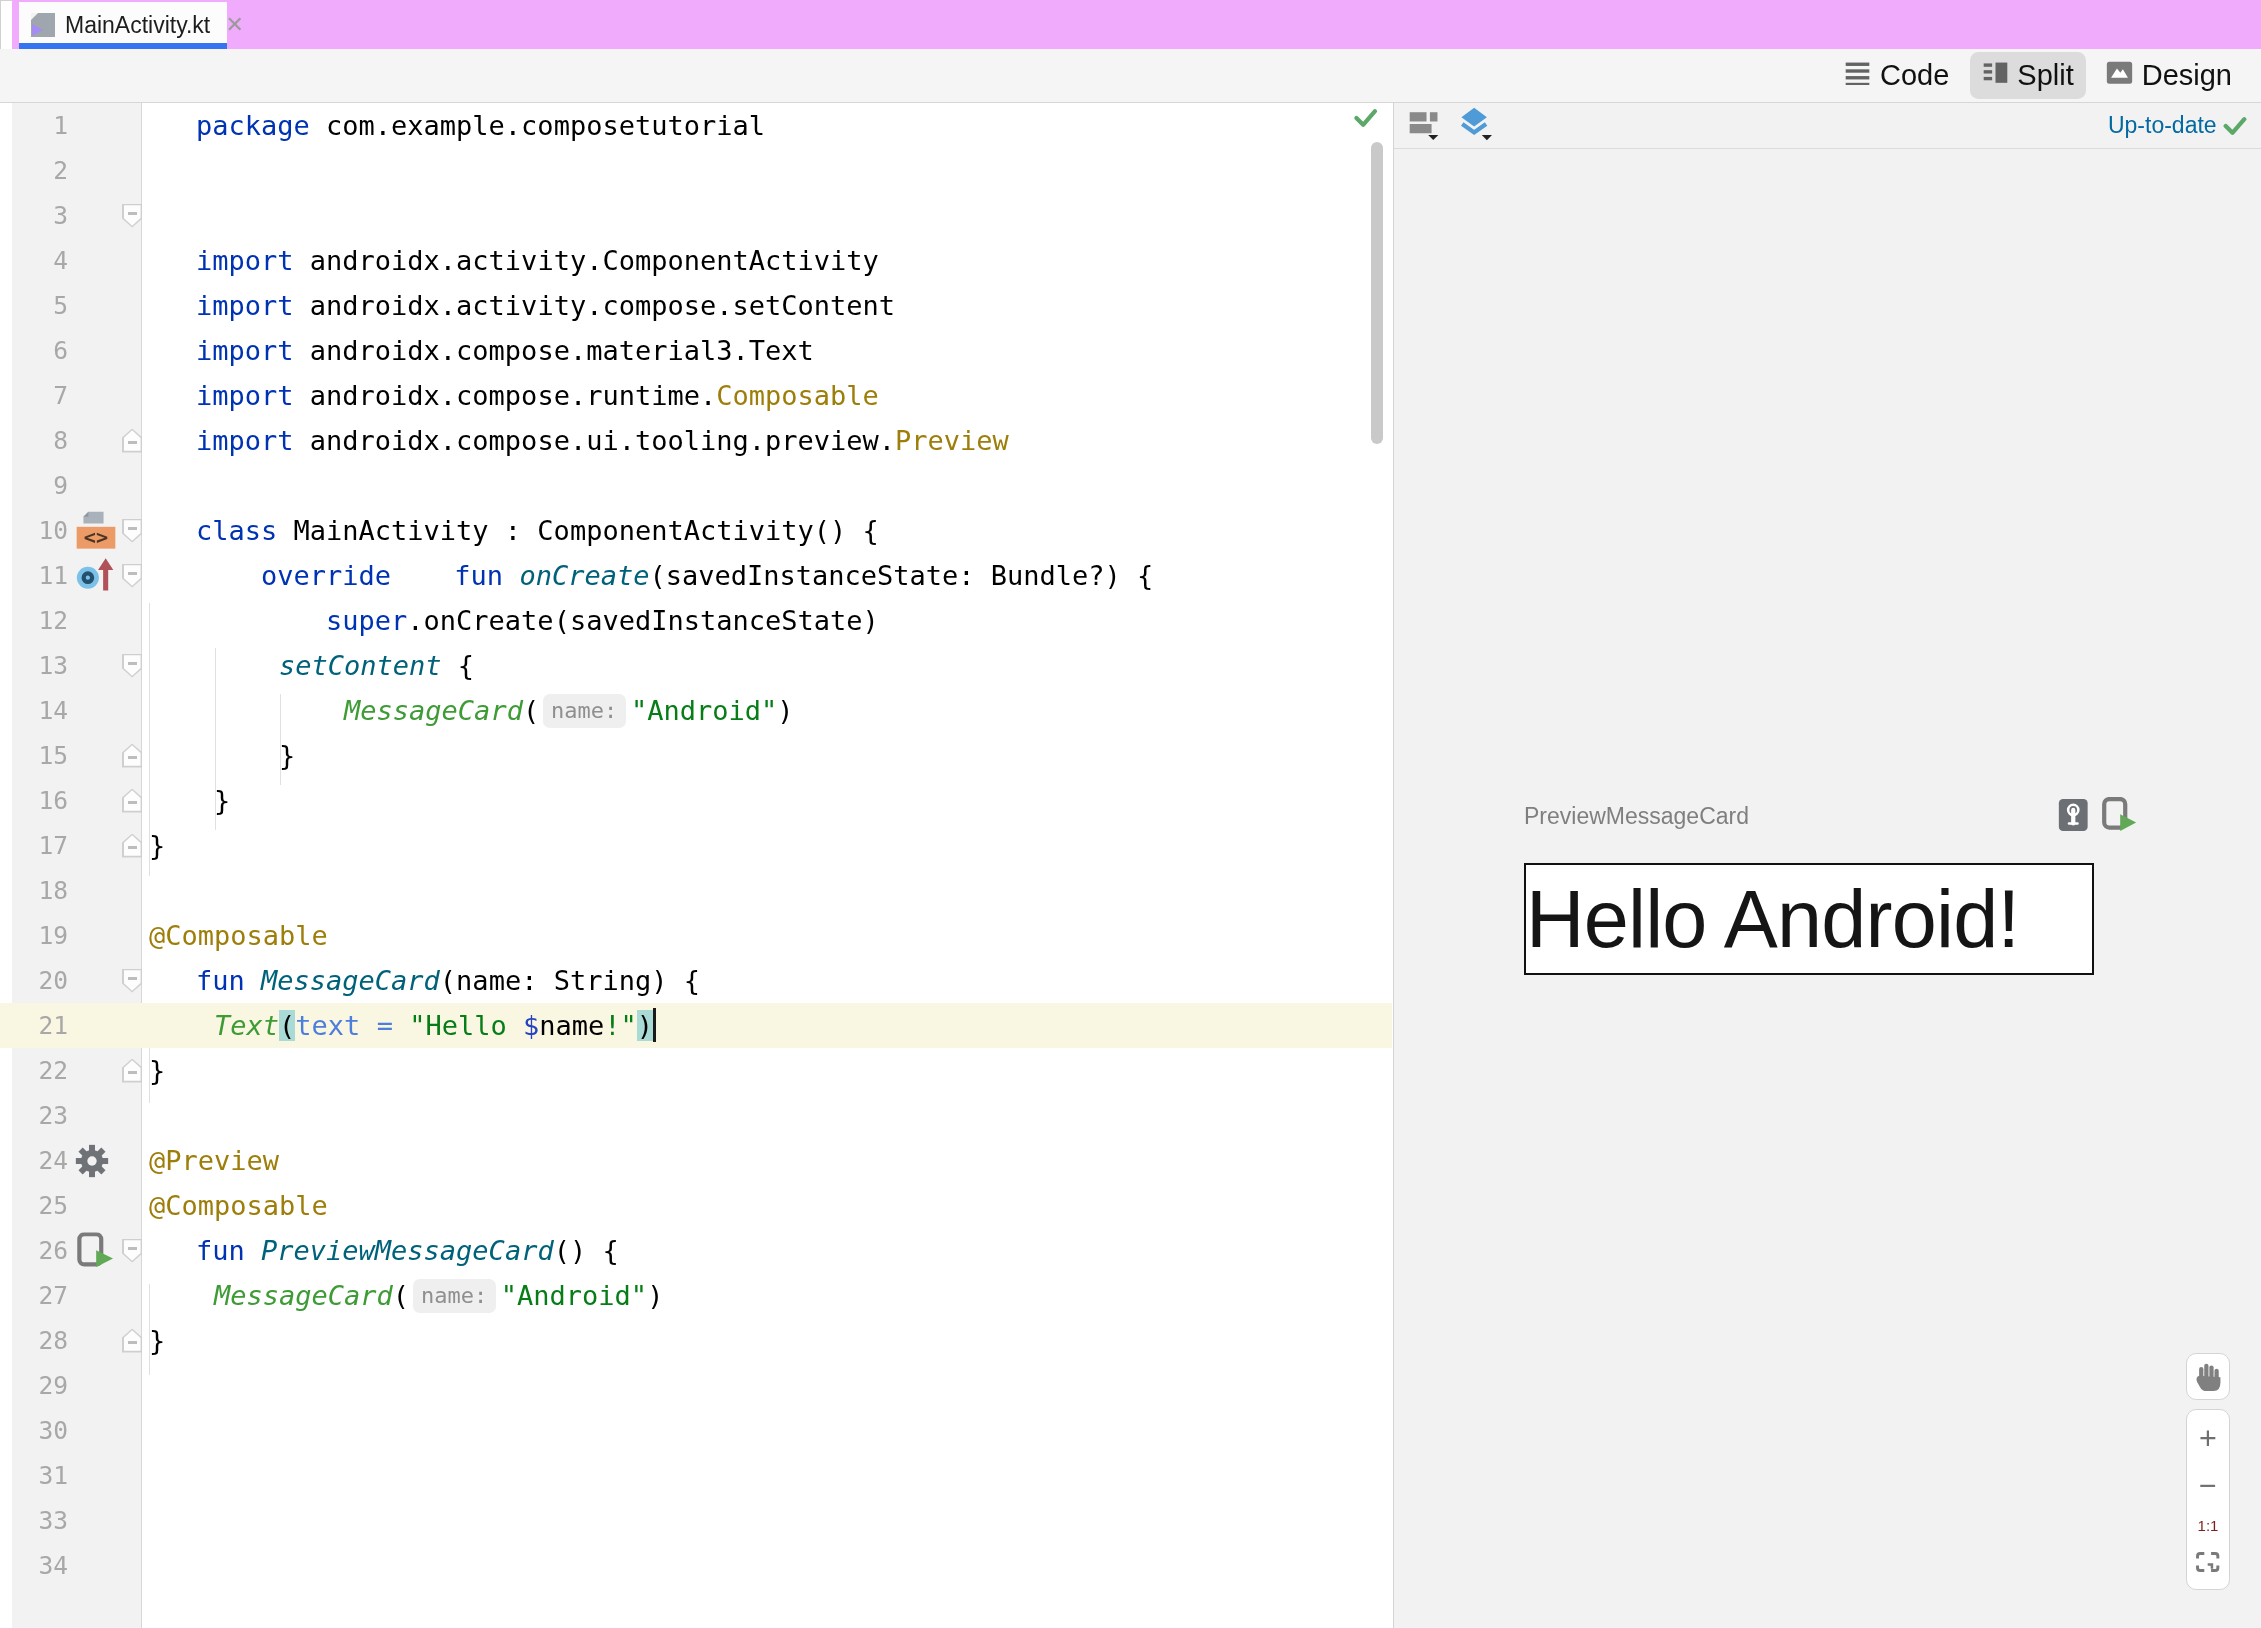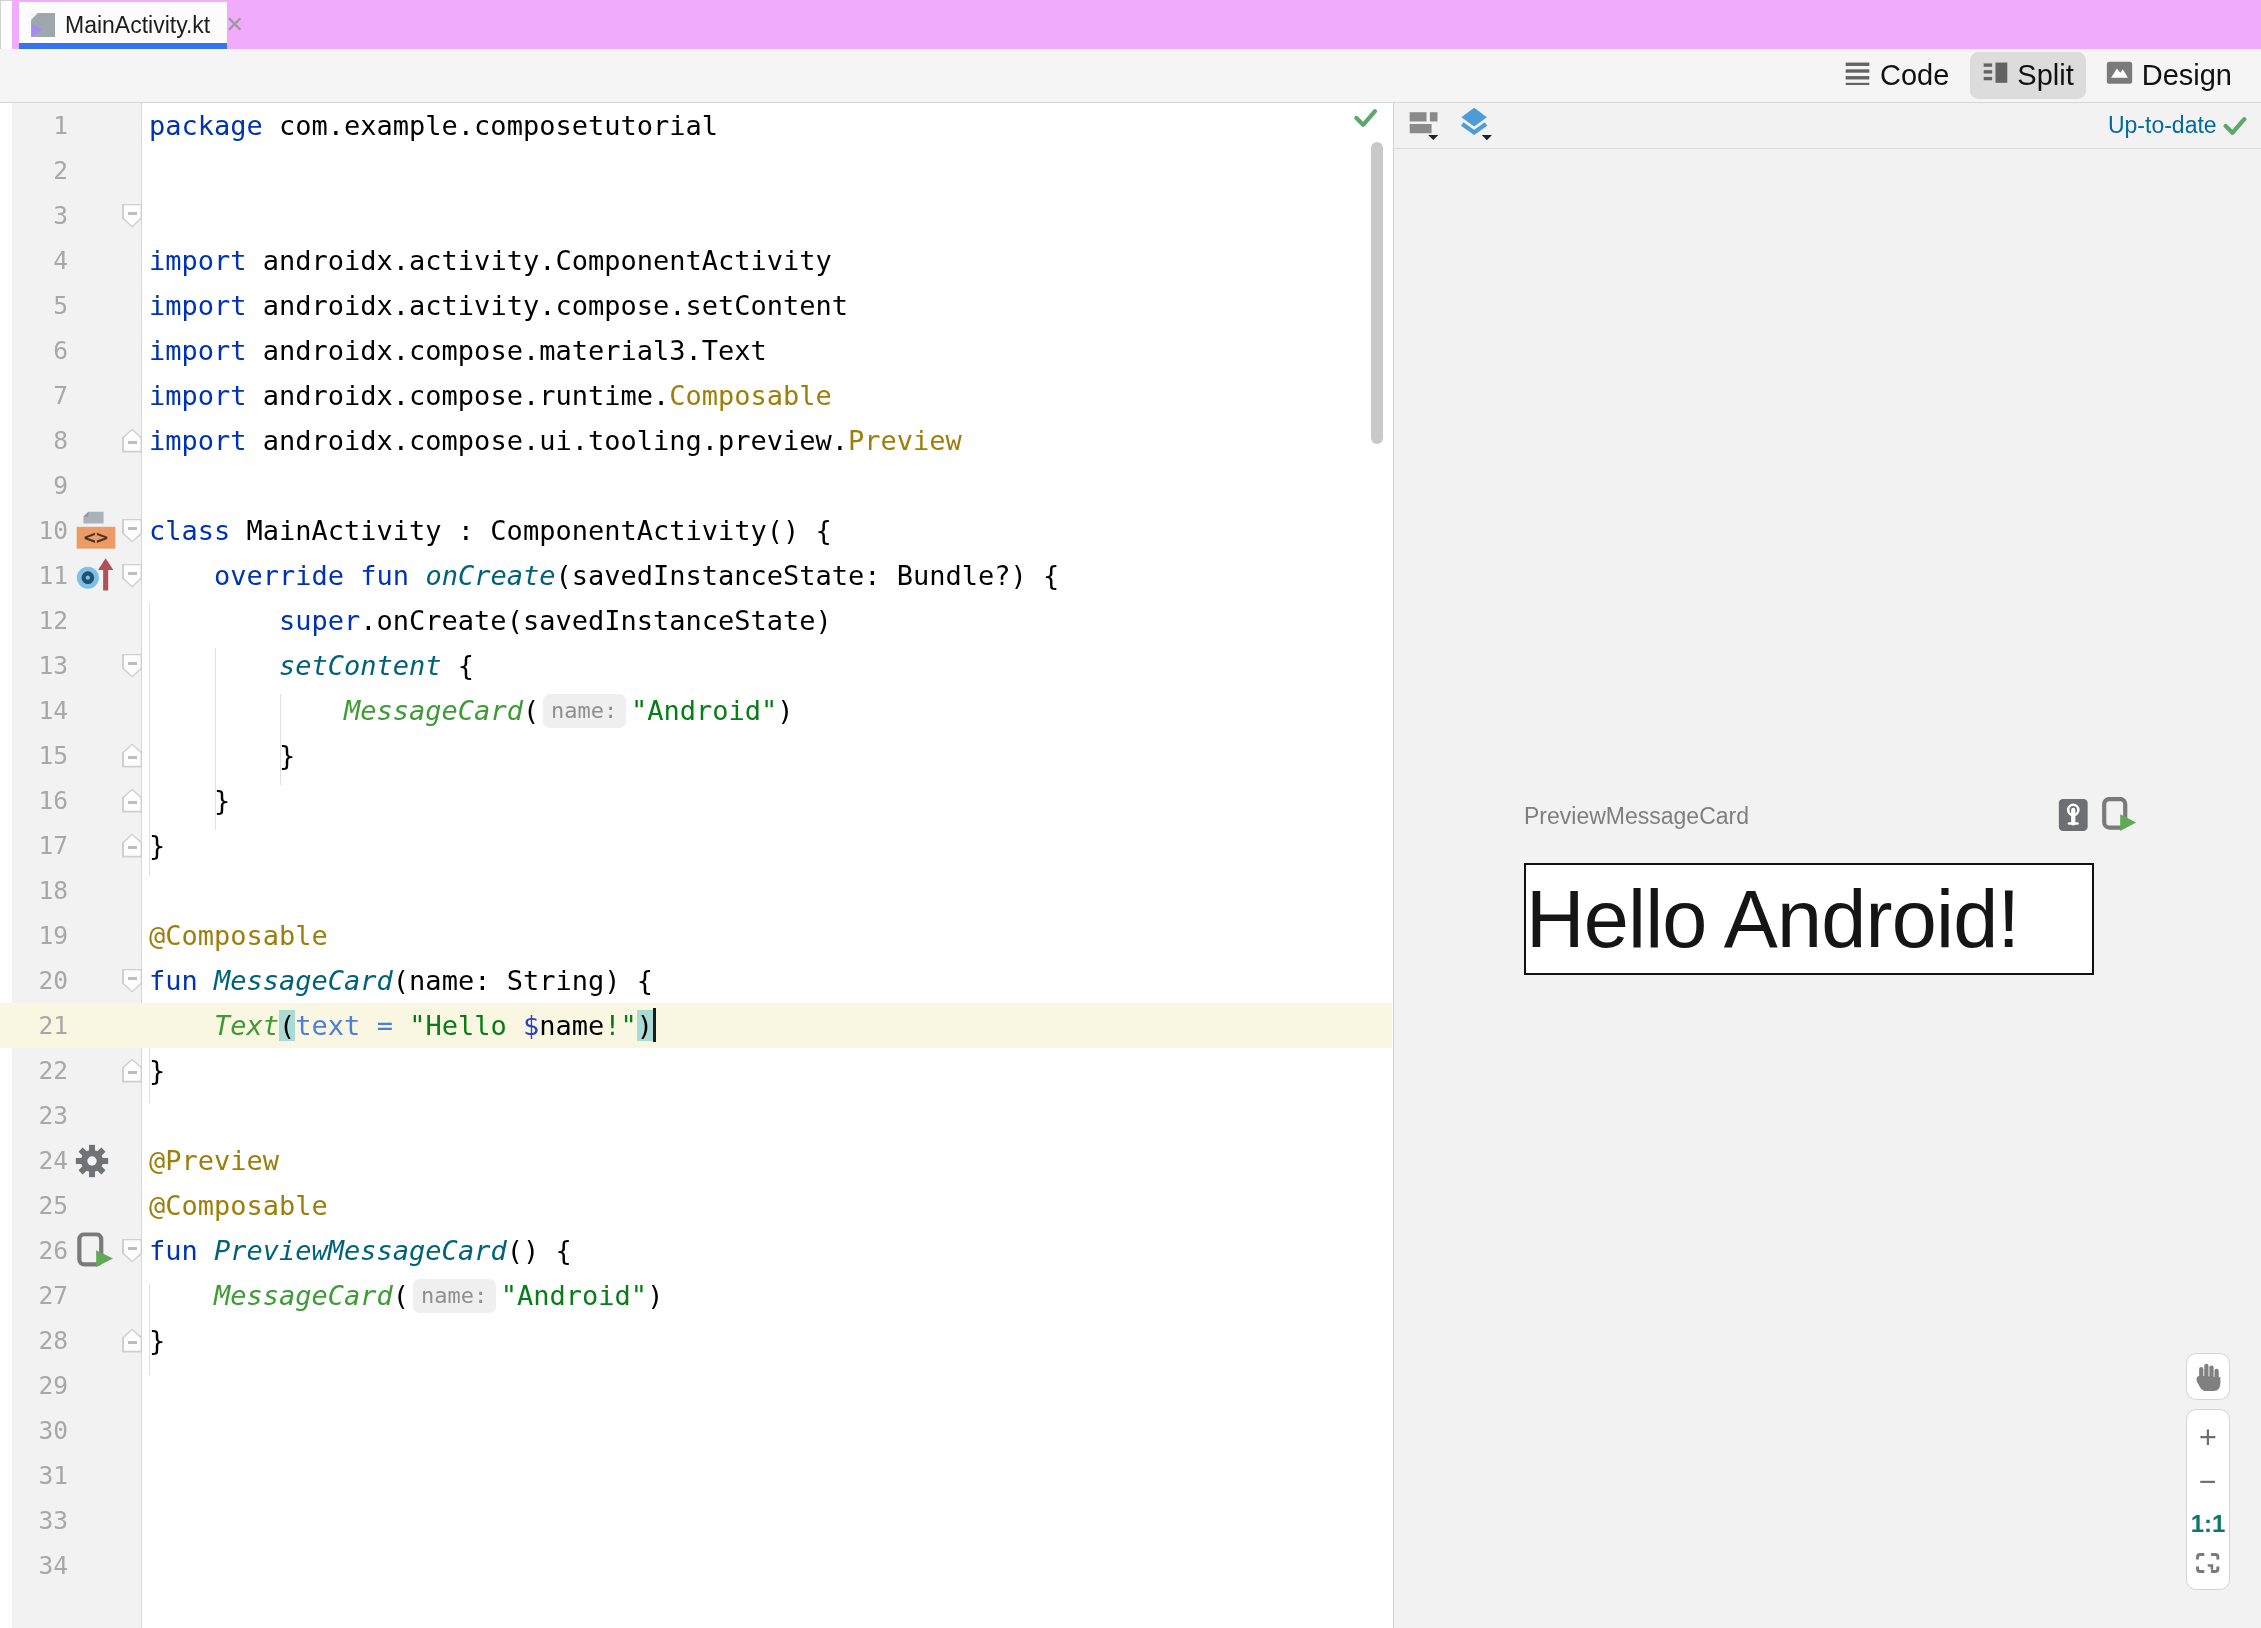--- a/index.html
+++ b/index.html
@@ -39,21 +39,21 @@
        font-family:"DejaVu Sans Mono",monospace;font-size:24.6px;color:#a8a8a8;line-height:45px;}
   .gicon{position:absolute;left:75px;top:50%;transform:translateY(-50%);line-height:0;}
   .fold{position:absolute;left:122px;top:50%;transform:translateY(-50%);width:20.3px;height:24px;}
   .fold .o{position:absolute;inset:0;background:#cfcfcf;}
   .fold .i{position:absolute;inset:1.7px;background:#fdfdfd;}
   .fold .m{position:absolute;left:6px;width:8.5px;height:2.5px;background:#bdbdbd;}
   .fold.d .o,.fold.d .i{clip-path:polygon(0 0,100% 0,100% 62%,50% 100%,0 62%);} .fold.d .m{top:8.5px;}
   .fold.u .o,.fold.u .i{clip-path:polygon(50% 0,100% 38%,100% 100%,0 100%,0 38%);} .fold.u .m{top:12.7px;}
   .code{position:absolute;left:149px;top:0;height:100%;white-space:pre;
         font-family:"DejaVu Sans Mono",monospace;font-size:27px;line-height:45px;color:#000;}
-  .t-kw{color:#0033b3;} .t-fn{color:#00627a;font-style:italic;} .t-call{color:#00627a;font-style:italic;}
+  .t-kw{color:#0033b3;margin-left:47px;} .t-fn{color:#00627a;font-style:italic;} .t-call{color:#00627a;font-style:italic;}
   .t-comp{color:#3e9b35;font-style:italic;} .t-ann{color:#9e7e0a;} .t-str{color:#067d17;}
   .t-named{color:#4c7edb;} .t-dol{color:#2743c5;} .t-phl{background:#a9dad6;}
   .t-hint{display:inline-block;font-size:22px;line-height:1.25;color:#8f8f8f;background:#efefef;
           border-radius:6.8px;padding:3.4px 8.5px;margin:0 5.1px 0 3.4px;vertical-align:1.7px;}
   .t-caret{display:inline-block;width:2.5px;height:34px;background:#1a1a1a;vertical-align:-6.8px;}
   .sb-thumb{position:absolute;left:1371px;top:39px;width:12px;height:302px;border-radius:6px;background:#c9c9c9;}
   .analysis{position:absolute;left:1353px;top:3.4px;}
 
   
   .preview{position:absolute;left:1393px;top:0;right:0;height:100%;background:#f2f2f2;border-left:1.7px solid #d4d4d4;}
@@ -68,21 +68,21 @@
   .pframe{position:absolute;left:130px;top:713px;width:570px;height:112px;background:#fff;border:2.5px solid #111;
           display:flex;align-items:center;justify-content:flex-start;}
   .hello{font-size:81px;color:#151515;white-space:nowrap;letter-spacing:-0.8px;filter:blur(0.3px);}
 
   
   .panbtn{position:absolute;left:792px;top:1203px;width:44px;height:47px;background:#fff;border:1.7px solid #d4d4d4;
           border-radius:10.2px;display:flex;align-items:center;justify-content:center;}
   .zoomgroup{position:absolute;left:792px;top:1259px;width:44px;height:181px;background:#fff;border:1.7px solid #d4d4d4;
              border-radius:10.2px;display:flex;flex-direction:column;align-items:center;justify-content:space-around;padding:5.1px 0;}
   .zplus,.zminus{font-size:30.5px;color:#6f6f6f;line-height:1;}
-  .zactual{font-size:24px;font-weight:bold;color:#0f766e;font-family:"Liberation Sans",sans-serif;}
+  .zactual{font-size:15px;font-weight:normal;color:#7f1d1d;font-family:"Liberation Sans",sans-serif;}
 </style>
 </head>
 <body>
 
 <div class="app">
 
   <div class="tabrow">
     <div class="tab">
       <span class="kt-icon"></span>
       <span class="tab-label">MainActivity.kt</span>

